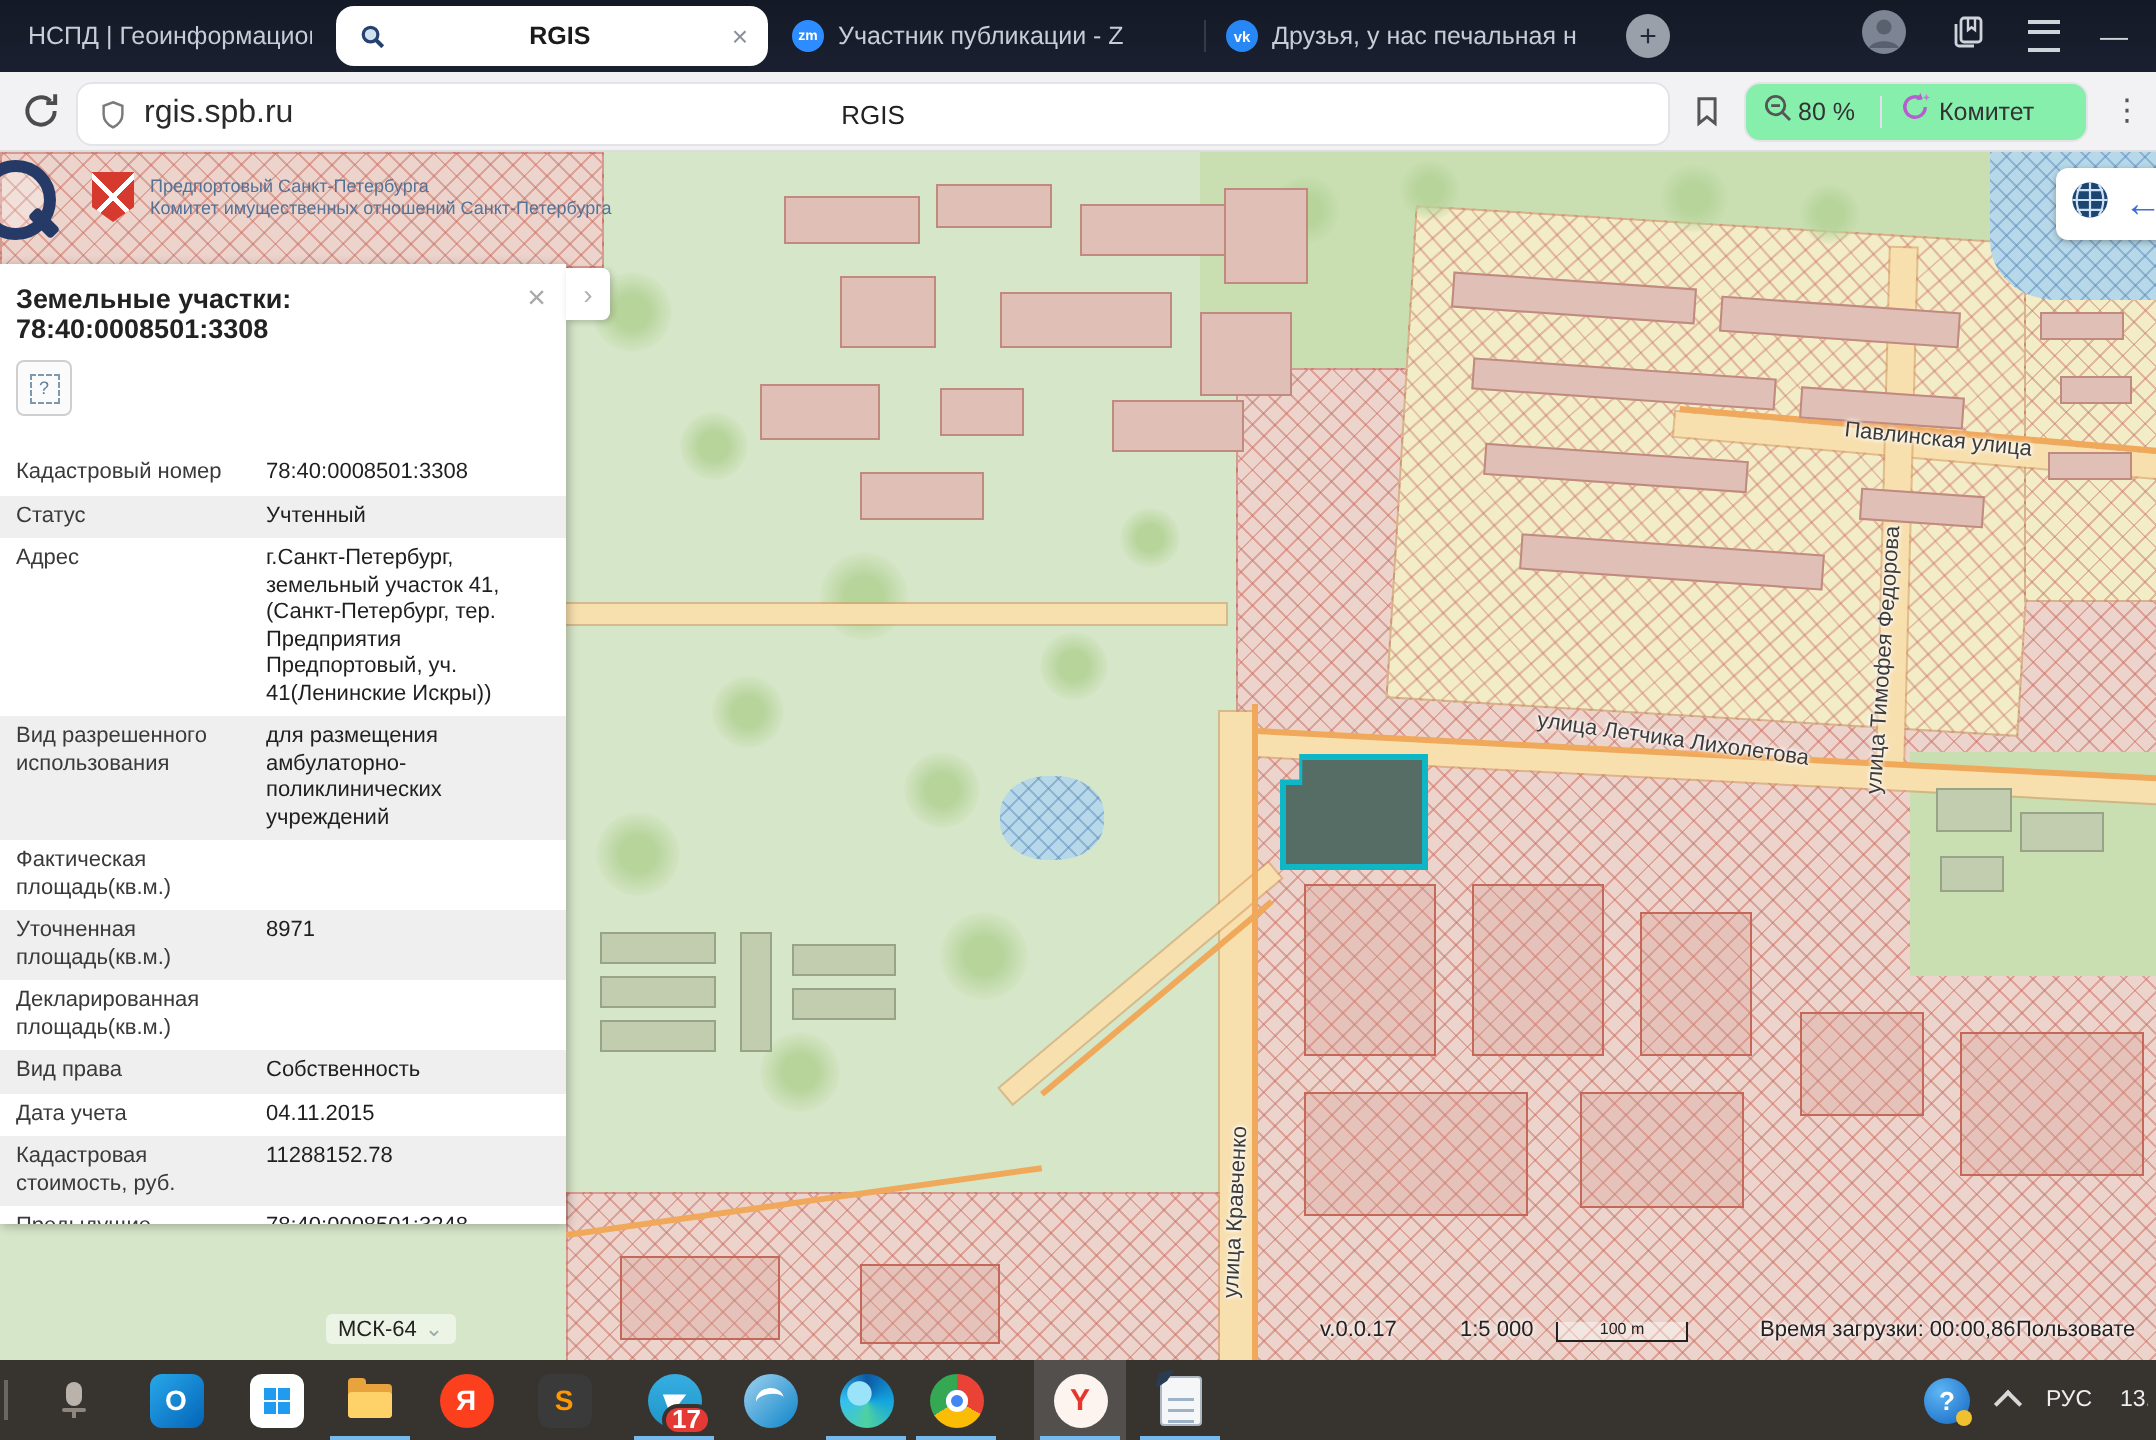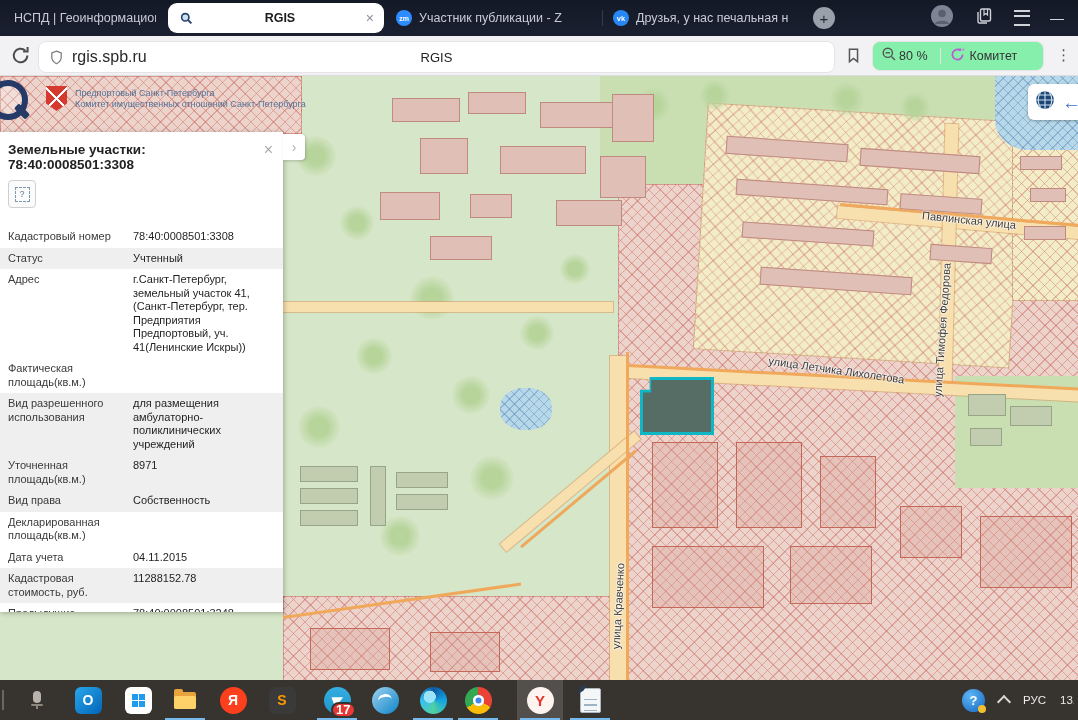--- a/index.html
+++ b/index.html
@@ -394,58 +394,71 @@
           <div class="pvalue">78:40:0008501:3308</div>
         </div>
         <div class="prow alt">
           <div class="plabel">Статус</div>
           <div class="pvalue">Учтенный</div>
         </div>
         <div class="prow">
           <div class="plabel">Адрес</div>
           <div class="pvalue">г.Санкт-Петербург, земельный участок 41, (Санкт-Петербург, тер. Предприятия Предпортовый, уч. 41(Ленинские Искры))</div>
         </div>
+        <div class="prow alt">
+          <div class="plabel">Вид разрешенного использования</div>
+          <div class="pvalue">для размещения амбулаторно-поликлинических учреждений</div>
+        </div>
         <div class="prow">
           <div class="plabel">Фактическая площадь(кв.м.)</div>
           <div class="pvalue"></div>
         </div>
         <div class="prow alt">
-          <div class="plabel">Вид разрешенного использования</div>
-          <div class="pvalue">для размещения амбулаторно-поликлинических учреждений</div>
-        </div>
-        <div class="prow alt">
           <div class="plabel">Уточненная площадь(кв.м.)</div>
           <div class="pvalue">8971</div>
+        </div>
+        <div class="prow">
+          <div class="plabel">Декларированная площадь(кв.м.)</div>
+          <div class="pvalue"></div>
         </div>
         <div class="prow alt">
           <div class="plabel">Вид права</div>
           <div class="pvalue">Собственность</div>
         </div>
         <div class="prow">
-          <div class="plabel">Декларированная площадь(кв.м.)</div>
-          <div class="pvalue"></div>
-        </div>
-        <div class="prow">
           <div class="plabel">Дата учета</div>
           <div class="pvalue">04.11.2015</div>
         </div>
         <div class="prow alt">
           <div class="plabel">Кадастровая стоимость, руб.</div>
           <div class="pvalue">11288152.78</div>
         </div>
         <div class="prow">
           <div class="plabel">Предыдущие кадастровые номера</div>
           <div class="pvalue">78:40:0008501:3248, 78:40:0008501:3263</div>
         </div>
       </div>
   </div>
   <div class="panel-handle">
     <span>›</span>
   </div>
 
+  <div class="mstatus">
+    <div class="crs-chip">
+      <span>МСК-64</span>
+      <span style="color:#9aa;">⌄</span>
+    </div>
+    <span class="item" style="left:660px;top:3px;">v.0.0.17</span>
+    <span class="item" style="left:730px;top:3px;">1:5 000</span>
+    <div class="scalebar">
+      <span>100 m</span>
+    </div>
+    <span class="item" style="left:880px;top:3px;">Время загрузки: 00:00,86</span>
+    <span class="item" style="left:1008px;top:3px;">Пользовате</span>
+  </div>
 </div>
 
 <div class="taskbar">
   <div class="startline"></div>
 
   <div class="tbtn" style="left:14px;">
     <span class="ic ic-mic">
         <span class="cap"></span>
         <span class="base"></span>
         <span class="stem"></span>

